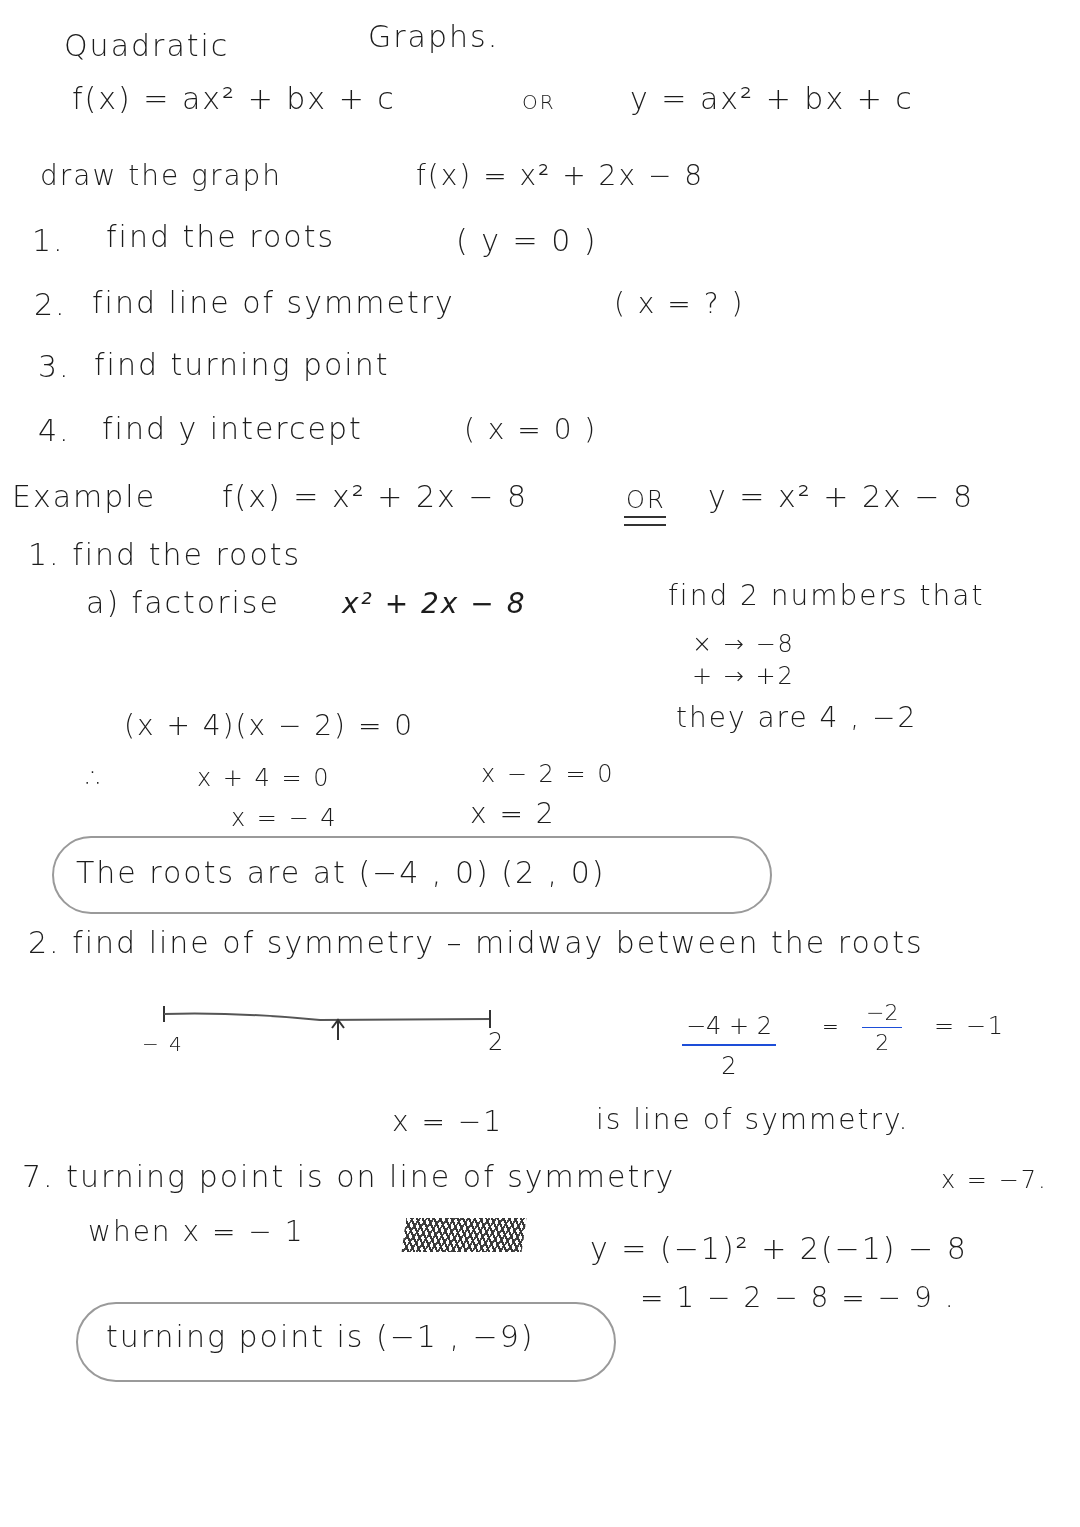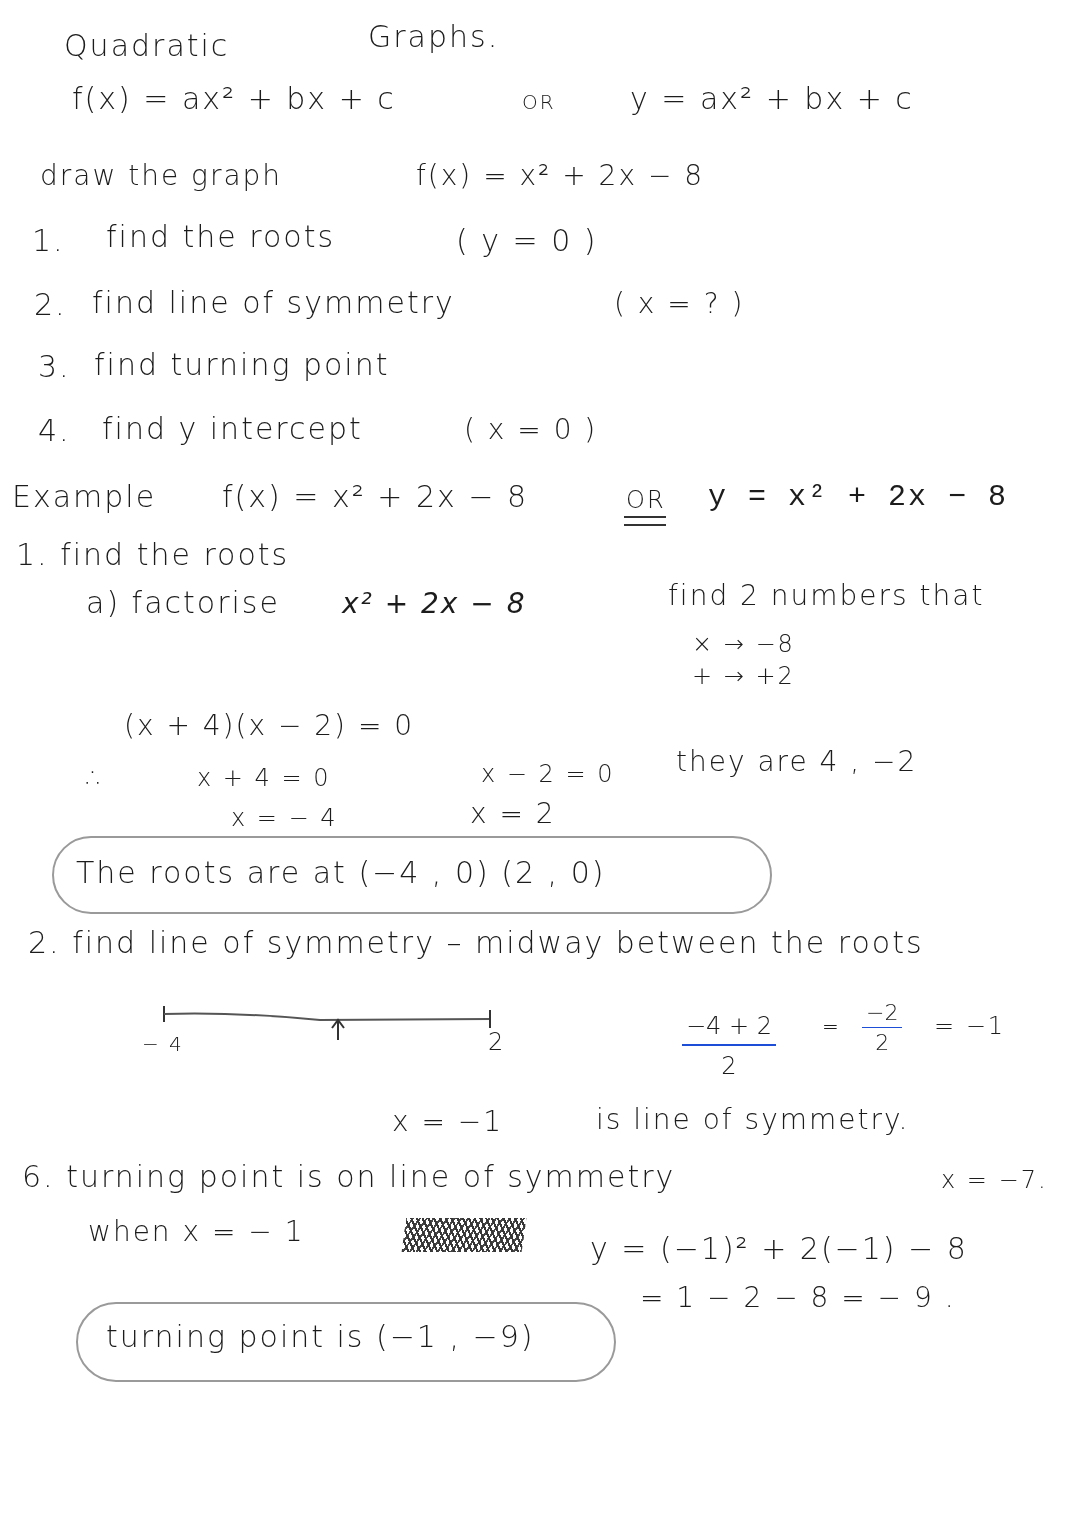--- a/index.html
+++ b/index.html
@@ -76,31 +76,31 @@
 
   <div class="t f30" style="left:38px;top:416px;">4.</div>
   <div class="t f30" style="left:102px;top:414px;">find  y intercept</div>
   <div class="t f28" style="left:464px;top:416px;">( x = 0 )</div>
 </div>
 
 <div class="t f30" style="left:12px;top:482px;">Example</div>
 <div class="t f30" style="left:222px;top:482px;">f(x) = x² + 2x − 8</div>
 <div class="t f24" style="left:626px;top:488px;">OR</div>
 <div class="underline2" style="left:624px;top:516px;width:42px;"></div>
-<div class="t f30" style="left:708px;top:482px;font-family:Liberation Mono, monospace;">y = x² + 2x − 8</div>
+<div class="t f30" style="left:708px;top:482px;">y = x² + 2x − 8</div>
 
-<div class="t f30" style="left:16px;top:540px;">1. find  the  roots</div>
+<div class="t f30" style="left:28px;top:540px;">1. find  the  roots</div>
 <div class="t f30" style="left:86px;top:588px;">a)  factorise</div>
 <div class="t f28" style="left:342px;top:590px;font-style:italic;">x² + 2x  − 8</div>
 
 <div>
   <div class="t f28" style="left:668px;top:582px;">find  2 numbers  that</div>
   <div class="t f24" style="left:692px;top:632px;">×   →  −8</div>
   <div class="t f24" style="left:692px;top:664px;">+   →  +2</div>
-  <div class="t f28" style="left:676px;top:704px;margin-top:44px;">they  are     4 , −2</div>
+  <div class="t f28" style="left:676px;top:704px;">they  are     4 , −2</div>
 </div>
 
 <div class="t f28" style="left:124px;top:712px;">(x + 4)(x − 2) = 0</div>
 <div class="t f28" style="left:86px;top:764px;">∴</div>
 <div class="t f26" style="left:152px;top:766px;">x + 4 = 0</div>
 <div class="t f26" style="left:186px;top:806px;">x = − 4</div>
 <div class="t f26" style="left:436px;top:762px;">x − 2 = 0</div>
 <div class="t f28" style="left:470px;top:800px;">x = 2</div>
 
 <div class="cloud" style="left:52px;top:836px;width:716px;height:74px;"></div>
@@ -125,21 +125,21 @@
 <div class="t f20" style="left:822px;top:1016px;">=</div>
 <div class="frac f22" style="left:862px;top:1000px;font-size:22px;">
   <span class="num" style="border-bottom-width:1px;padding-bottom:2px;">−2</span>
   <span class="den" style="padding-top:2px;">2</span>
 </div>
 <div class="t f24" style="left:934px;top:1014px;">= −1</div>
 
 <div class="t f28" style="left:392px;top:1108px;">x  =  −1</div>
 <div class="t f28" style="left:596px;top:1106px;">is   line  of  symmetry.</div>
 
-<div class="t f30" style="left:22px;top:1162px;">6.  turning  point    is  on   line  of   symmetry</div>
+<div class="t f30" style="left:22px;top:1162px;">7.  turning  point    is  on   line  of   symmetry</div>
 <div class="t f26" style="left:896px;top:1168px;">x = −7.</div>
 
 <div class="t f28" style="left:88px;top:1218px;">when    x = − 1</div>
 <div class="scribble" style="left:404px;top:1218px;width:120px;height:34px;transform:skewX(-8deg);"></div>
 
 <div class="t f30" style="left:590px;top:1234px;">y  =  (−1)² + 2(−1) − 8</div>
 <div class="t f28" style="left:640px;top:1284px;">=   1 − 2 − 8  =  − 9 .</div>
 
 <div class="cloud" style="left:76px;top:1302px;width:536px;height:76px;border-radius:48px;"></div>
 <div class="t f30" style="left:106px;top:1322px;">turning  point   is  (−1 , −9)</div>

